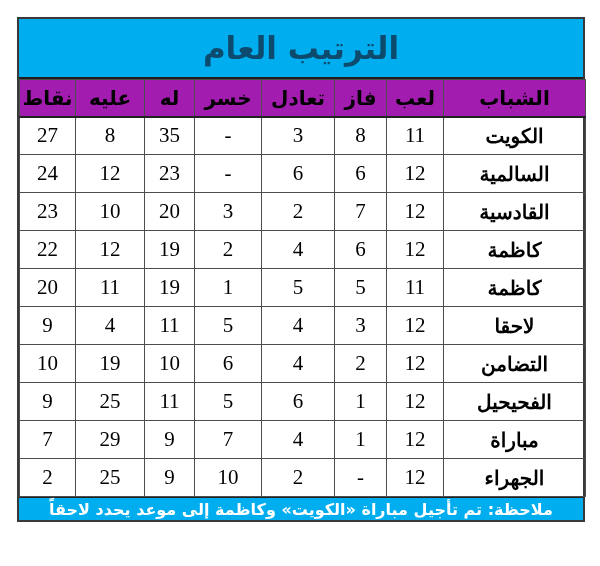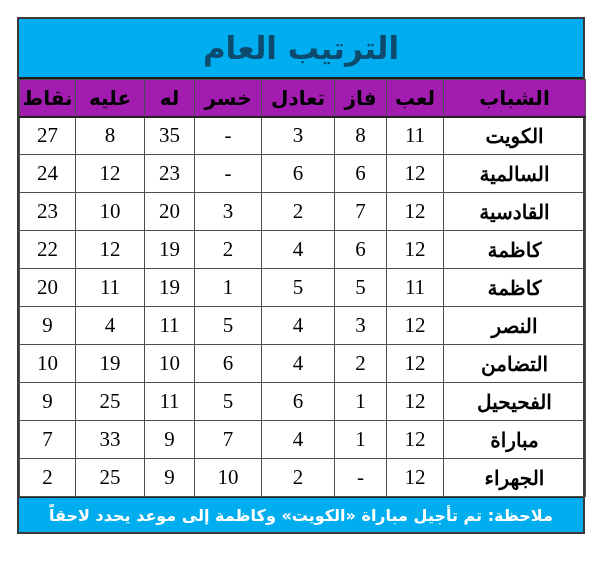--- a/index.html
+++ b/index.html
@@ -35,21 +35,21 @@
     border-bottom:2px solid #222222; background:#a21caf;margin-top:44px;
   }
   table.standings td {
     height:38px; font-size:21px;
     font-family:"Liberation Serif", "DejaVu Serif", serif;
   }
   table.standings td.team {
     font-family:Liberation Serif, serif; font-weight:bold; font-size:20px;
   }
   .note-bar {
-    height:35px; background:var(--accent); border-top:1px solid #222222;
+    height:23px; background:var(--accent); border-top:1px solid #222222;
     display:flex; align-items:center; justify-content:center;
   }
   .note-text {
     color:#ffffff; font-weight:bold; font-size:16px; direction:rtl;
     font-family:"DejaVu Sans", sans-serif;
   }
 </style>
 </head>
 <body>
 
@@ -127,21 +127,21 @@
         <td class="team">كاظمة</td>
         <td>11</td>
         <td>5</td>
         <td>5</td>
         <td>1</td>
         <td>19</td>
         <td>11</td>
         <td>20</td>
       </tr>
       <tr>
-        <td class="team">النصر</td>
+        <td class="team">لاحقا</td>
         <td>12</td>
         <td>3</td>
         <td>4</td>
         <td>5</td>
         <td>11</td>
         <td>4</td>
         <td>9</td>
       </tr>
       <tr>
         <td class="team">التضامن</td>
@@ -163,21 +163,21 @@
         <td>25</td>
         <td>9</td>
       </tr>
       <tr>
         <td class="team">مباراة</td>
         <td>12</td>
         <td>1</td>
         <td>4</td>
         <td>7</td>
         <td>9</td>
-        <td>33</td>
+        <td>29</td>
         <td>7</td>
       </tr>
       <tr>
         <td class="team">الجهراء</td>
         <td>12</td>
         <td>-</td>
         <td>2</td>
         <td>10</td>
         <td>9</td>
         <td>25</td>

